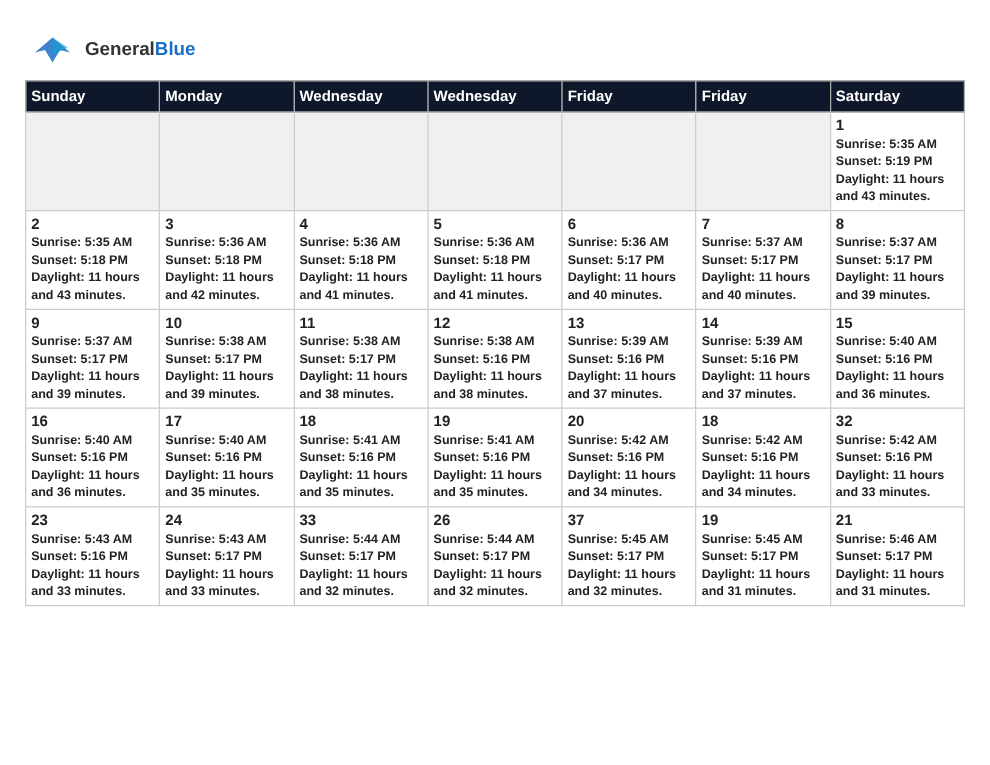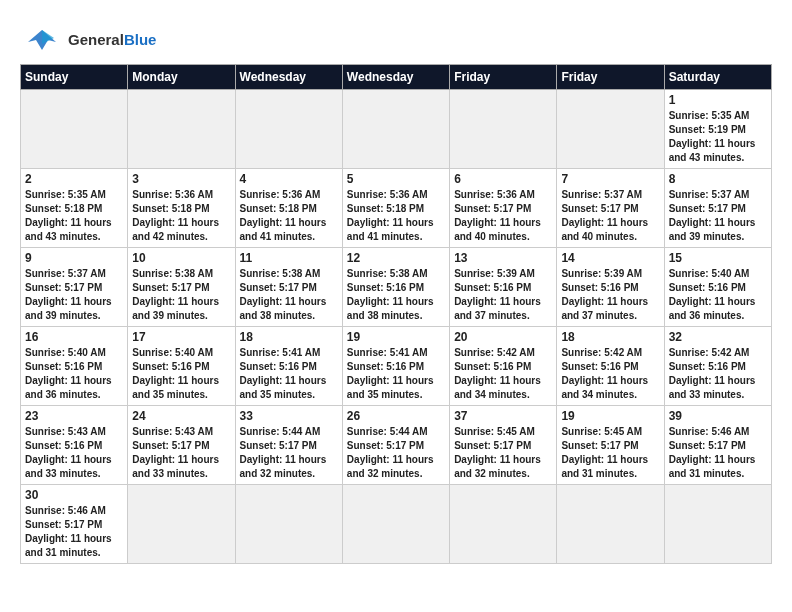--- a/index.html
+++ b/index.html
@@ -240,31 +240,19 @@
           </td>
           <td>
             <span class="day-number">37</span>
             <div class="day-info">Sunrise: 5:45 AM<br>Sunset: 5:17 PM<br>Daylight: 11 hours<br>and 32 minutes.</div>
           </td>
           <td>
             <span class="day-number">19</span>
             <div class="day-info">Sunrise: 5:45 AM<br>Sunset: 5:17 PM<br>Daylight: 11 hours<br>and 31 minutes.</div>
           </td>
           <td>
-            <span class="day-number">39</span>
+            <span class="day-number">21</span>
             <div class="day-info">Sunrise: 5:46 AM<br>Sunset: 5:17 PM<br>Daylight: 11 hours<br>and 31 minutes.</div>
           </td>
-        </tr>
-        <tr class="last-row">
-          <td>
-            <span class="day-number">30</span>
-            <div class="day-info">Sunrise: 5:46 AM<br>Sunset: 5:17 PM<br>Daylight: 11 hours<br>and 31 minutes.</div>
-          </td>
-          <td class="empty"></td>
-          <td class="empty"></td>
-          <td class="empty"></td>
-          <td class="empty"></td>
-          <td class="empty"></td>
-          <td class="empty"></td>
         </tr>
       </tbody>
   </table>
 </div>
 
 </body></html>

